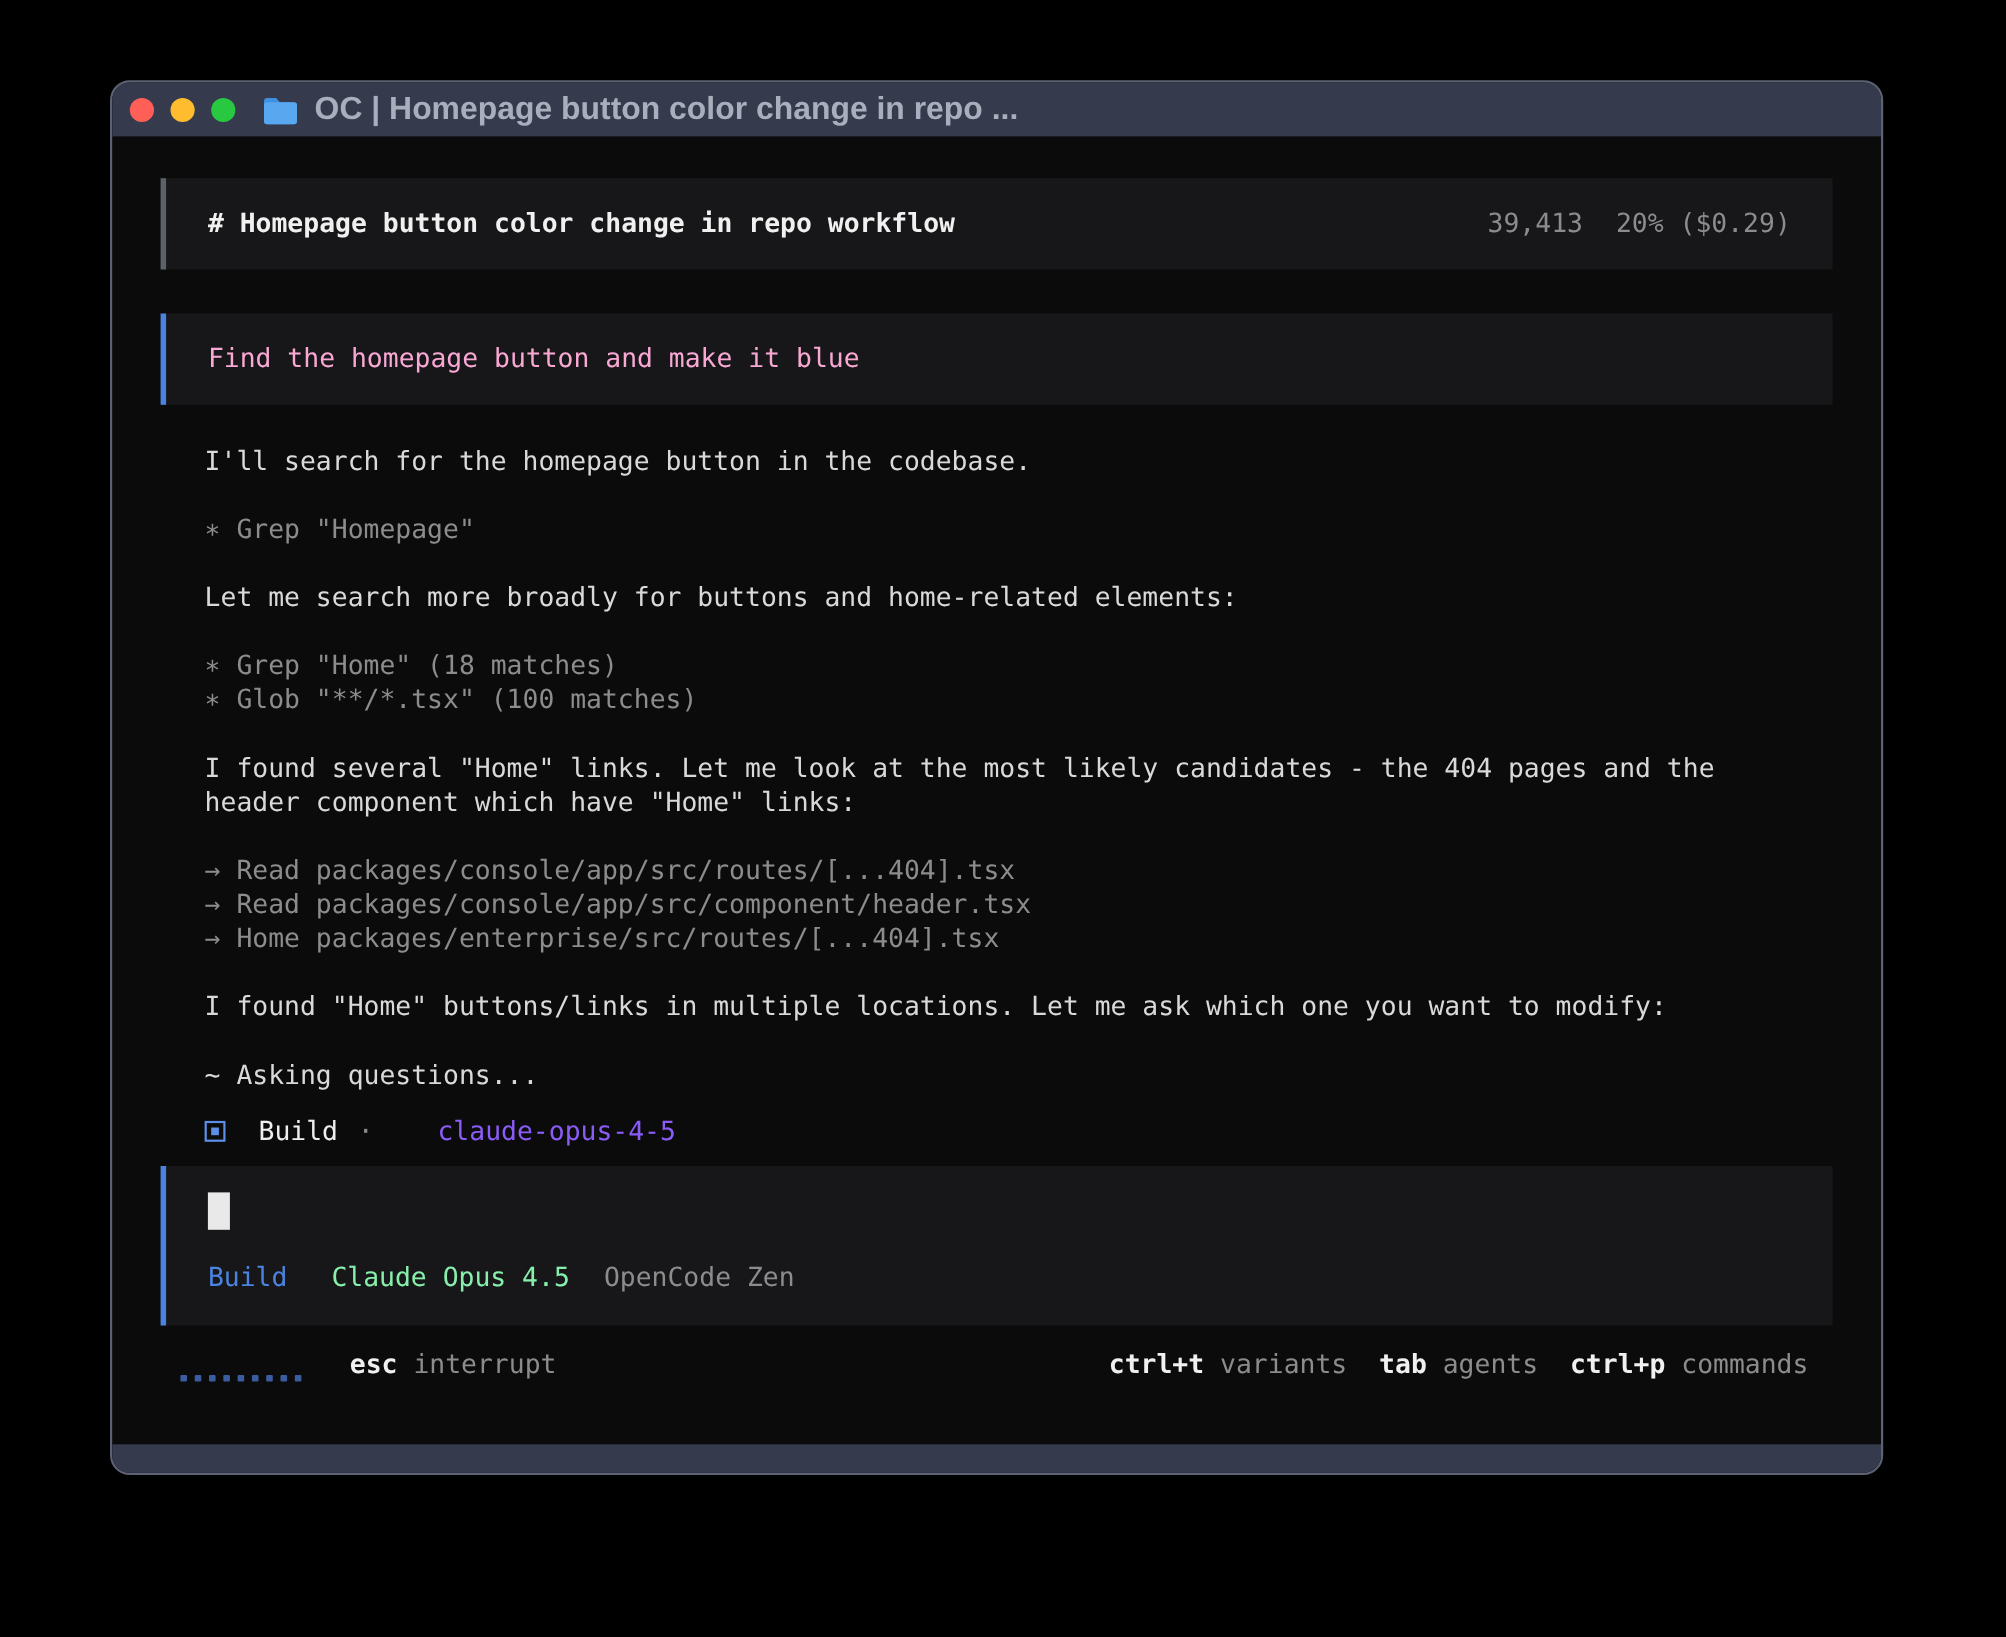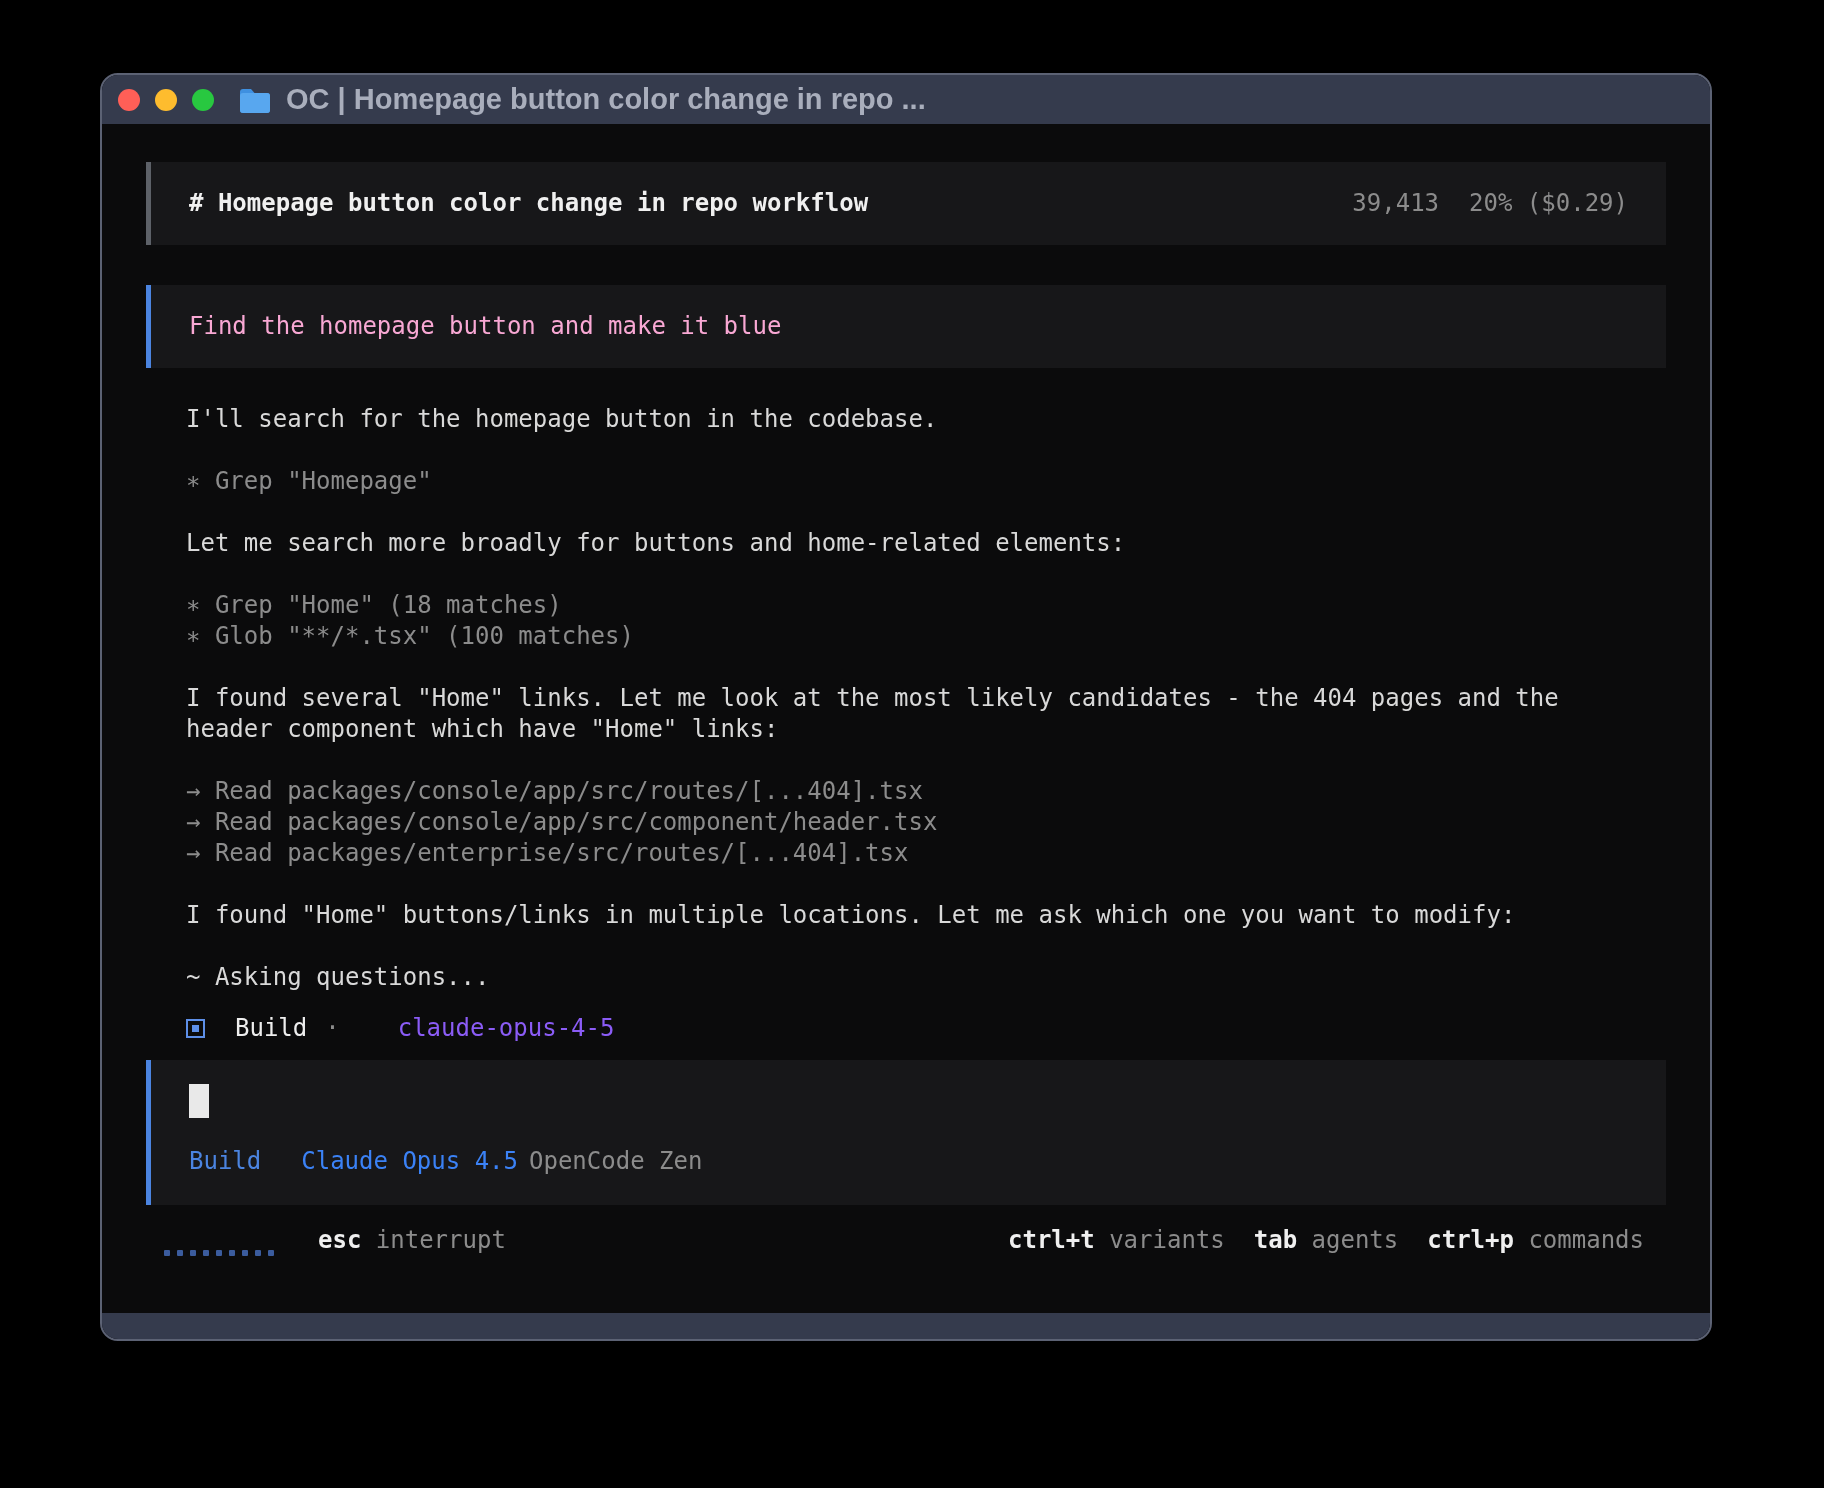--- a/index.html
+++ b/index.html
@@ -87,21 +87,21 @@
   .input-panel {
     border-left-color: #4b84e0;
     margin-top: 16px;
     padding: 24px 38px 28px 38px;
     cursor: text;
   }
   .cursor-line { height: 34px; display: flex; align-items: center; }
   .cursor { display: inline-block; width: 20px; height: 34px; background: #e9e9e9; }
   .model-row { margin-top: 28px; display: flex; align-items: center; }
   .mode     { color: #4b84e0; margin-right: 40px; }
-  .model    { color: #3b82f6; margin-right: 11px; }
+  .model    { color: #86efac; margin-right: 31px; }
   .provider { color: #8c8c8c; }
   
   .footer {
     margin-top: 20px;
     display: flex; justify-content: space-between; align-items: center;
     padding: 0 22px 0 18px;
     font-size: 24px;
   }
   .footer-left { display: flex; align-items: flex-end; gap: 44px; }
   .dots { display: flex; align-items: center; gap: 7px; }
@@ -158,21 +158,21 @@
         <div class="line blank">&nbsp;</div>
         <div class="line body">Let me search more broadly for buttons and home-related elements:</div>
         <div class="line blank">&nbsp;</div>
         <div class="line muted">∗ Grep "Home" (18 matches)</div>
         <div class="line muted">∗ Glob "**/*.tsx" (100 matches)</div>
         <div class="line blank">&nbsp;</div>
         <div class="line body">I found several "Home" links. Let me look at the most likely candidates - the 404 pages and the header component which have "Home" links:</div>
         <div class="line blank">&nbsp;</div>
         <div class="line muted">→ Read packages/console/app/src/routes/[...404].tsx</div>
         <div class="line muted">→ Read packages/console/app/src/component/header.tsx</div>
-        <div class="line muted">→ Read packages/enterprise/src/routes/[...404].tsx</div>
+        <div class="line muted">→ Home packages/enterprise/src/routes/[...404].tsx</div>
         <div class="line blank">&nbsp;</div>
         <div class="line body">I found "Home" buttons/links in multiple locations. Let me ask which one you want to modify:</div>
         <div class="line blank">&nbsp;</div>
         <div class="line body">~ Asking questions...</div>
       </div>
 
     <div class="agent-row">
       <span class="agent-icon">
           <span class="inner"></span>
         </span>

